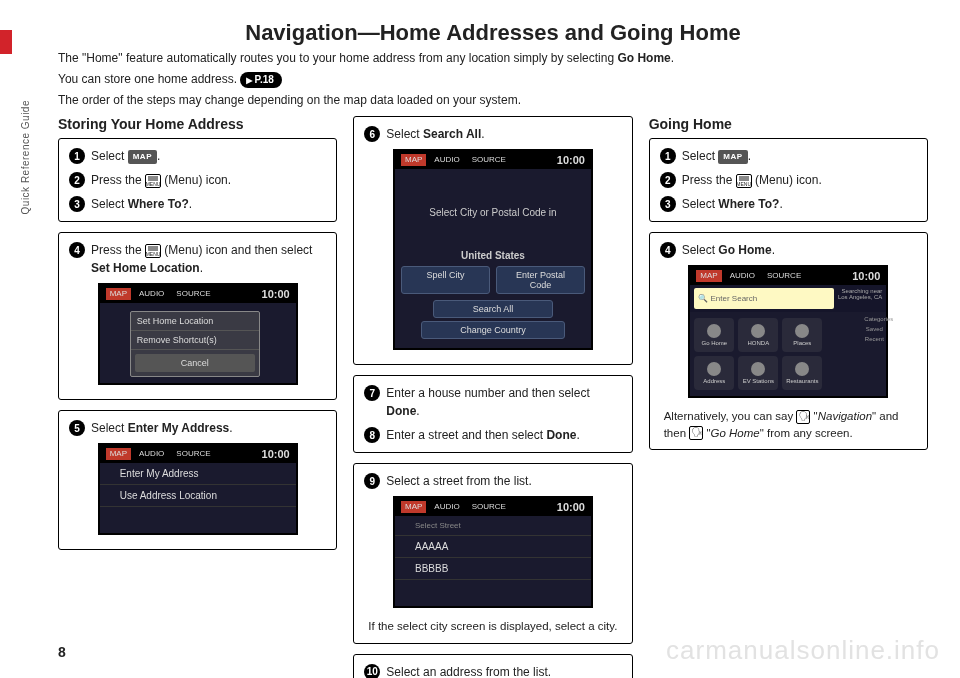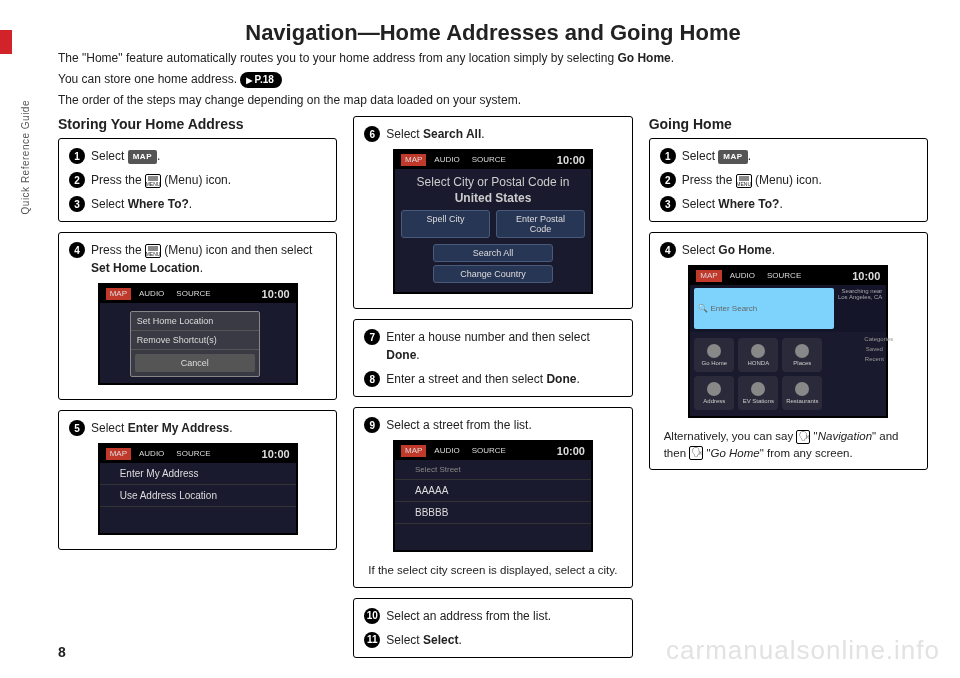--- a/index.html
+++ b/index.html
@@ -203,38 +203,38 @@
     background: #888;
     border-radius: 50%;
   }
   .search-bar {
     display: flex; gap: 4px;
     padding: 3px 4px;
     background: #15152a;
   }
   .search-bar .sb-input {
     flex: 1;
-    background: #7dd3fc;
+    background: #fef9c3;
     color: #666;
-    padding: 16px 4px;
+    padding: 6px 4px;
     font-size: 8px;
     border-radius: 2px;
   }
   .search-bar .sb-loc { font-size: 6px; color: #aaa; text-align: right; }
   .side-icons {
     position: absolute; right: 2px; top: 4px;
     display: flex; flex-direction: column; gap: 4px;
   }
   .side-icons div { width: 20px; font-size: 6px; color:#999; text-align:center; }
   .caption {
     font-size: 11.5px;
     padding: 4px 4px 0;
     line-height: 1.4;
   }
-  .toptext { font-size: 12px; text-align: center; margin-bottom: 2px; color: #ccc; }
+  .toptext { font-size: 10px; text-align: center; margin-bottom: 2px; color: #ccc; margin-top: 32px; }
   em { font-style: italic; }
 </style>
 </head>
 <body>
 
 <div class="red-tab"></div>
 <div class="side-label">Quick Reference Guide</div>
 <div class="page-num">8</div>
 <div class="watermark">carmanualsonline.info</div>
 
@@ -345,21 +345,21 @@
             <div class="screen-time">10:00</div>
           </div>
           <div class="screen-body">
             <div class="toptext">Select City or Postal Code in</div>
             <div class="toptext" style="font-weight:bold;">United States</div>
             <div class="pill-row">
               <div class="pill">Spell City</div>
               <div class="pill">Enter Postal Code</div>
             </div>
             <div class="pill" style="width:120px;">Search All</div>
-            <div class="pill" style="width:120px;">Change Country</div>
+            <div class="pill" style="width:144px;">Change Country</div>
           </div>
         </div>
       </div>
 
       <div class="box">
         <div class="step">
           <span class="num">7</span>
           <span class="step-text">
             <span>Enter a house number and then select </span><b>Done</b><span>.</span>
           </span>

